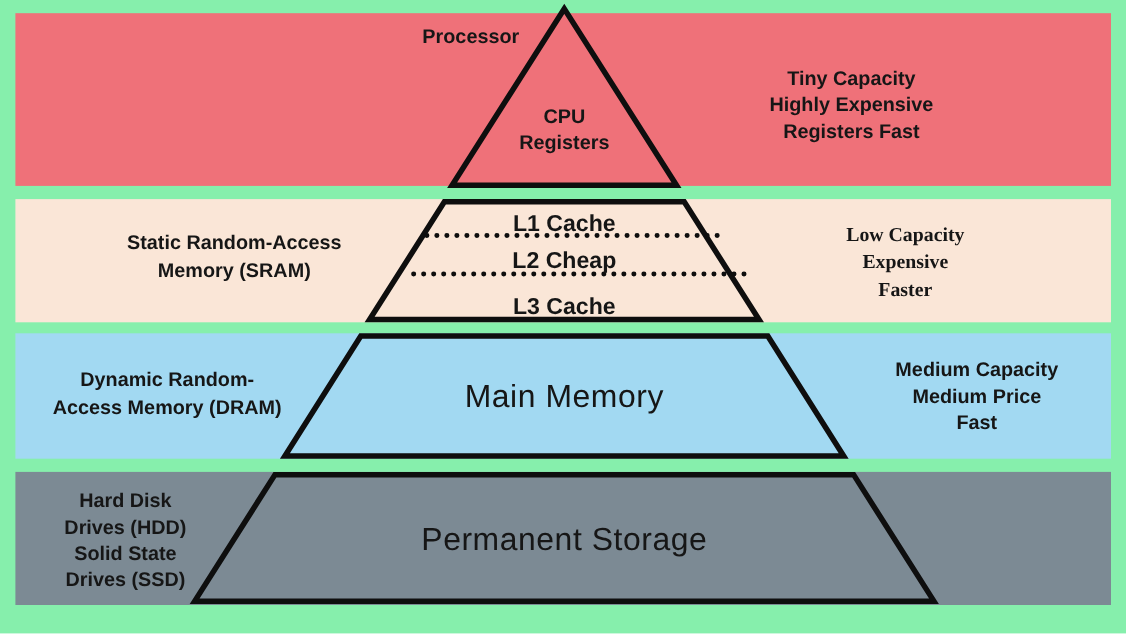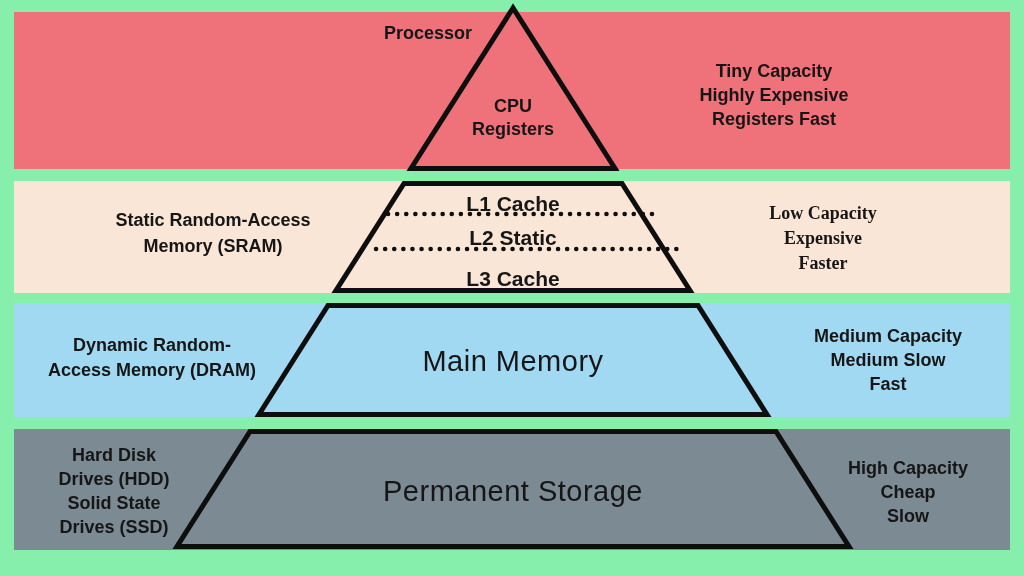--- a/index.html
+++ b/index.html
@@ -48,50 +48,45 @@
     <div>Highly Expensive</div>
     <div>Registers Fast</div>
   </div>
 
   <div class="txt b18" style="left:213px;top:207px;line-height:26px;">
     <div>Static Random-Access</div>
     <div>Memory (SRAM)</div>
   </div>
 
   <div class="txt cache" style="left:513px;top:193px;text-align:right;">L1 Cache</div>
-  <div class="txt cache" style="left:513px;top:227px;">L2 Static</div>
+  <div class="txt cache" style="left:513px;top:227px;">L2 Cheap</div>
   <div class="txt cache" style="left:513px;top:268px;">L3 Cache</div>
 
   <div class="txt b18" style="left:823px;top:201px;line-height:25px;font-family:Liberation Serif, serif;">
     <div>Low Capacity</div>
     <div>Expensive</div>
     <div>Faster</div>
   </div>
 
   <div class="txt b18" style="left:152px;top:333px;line-height:25px;">
     <div>Dynamic Random-</div>
     <div>Access Memory (DRAM)</div>
   </div>
 
   <div class="txt big" style="left:513px;top:345px;text-align:right;">Main Memory</div>
 
   <div class="txt b18" style="left:888px;top:324px;">
     <div>Medium Capacity</div>
-    <div>Medium Slow</div>
+    <div>Medium Price</div>
     <div>Fast</div>
   </div>
 
   <div class="txt b18" style="left:114px;top:443px;">
     <div>Hard Disk</div>
     <div>Drives (HDD)</div>
     <div>Solid State</div>
     <div>Drives (SSD)</div>
   </div>
 
   <div class="txt big" style="left:513px;top:475px;">Permanent Storage</div>
 
-  <div class="txt b18" style="left:908px;top:456px;">
-    <div>High Capacity</div>
-    <div>Cheap</div>
-    <div>Slow</div>
-  </div>
 
 </div>
 
 </body></html>

